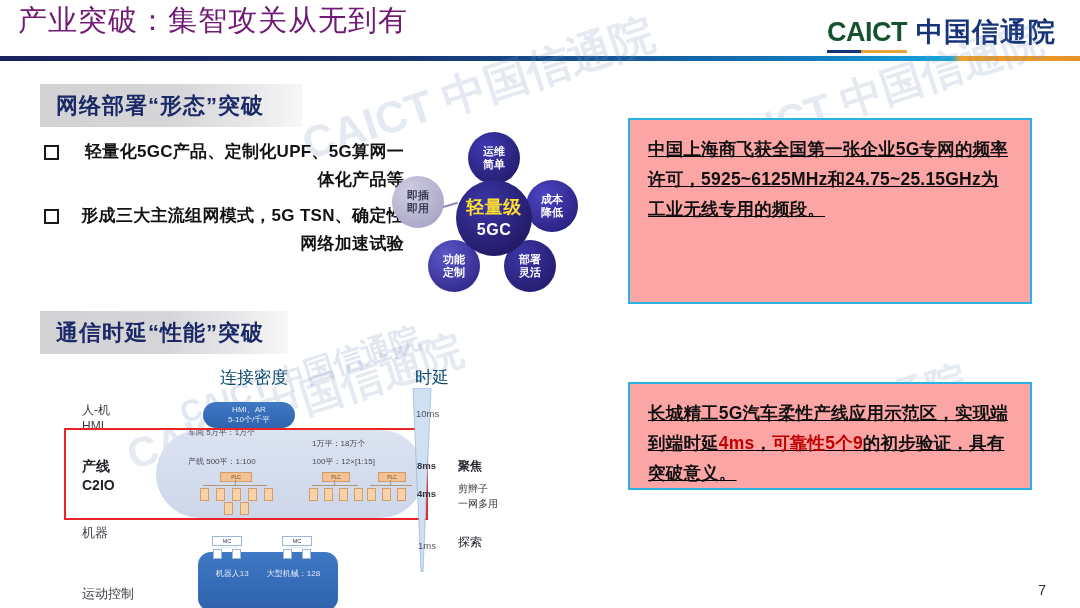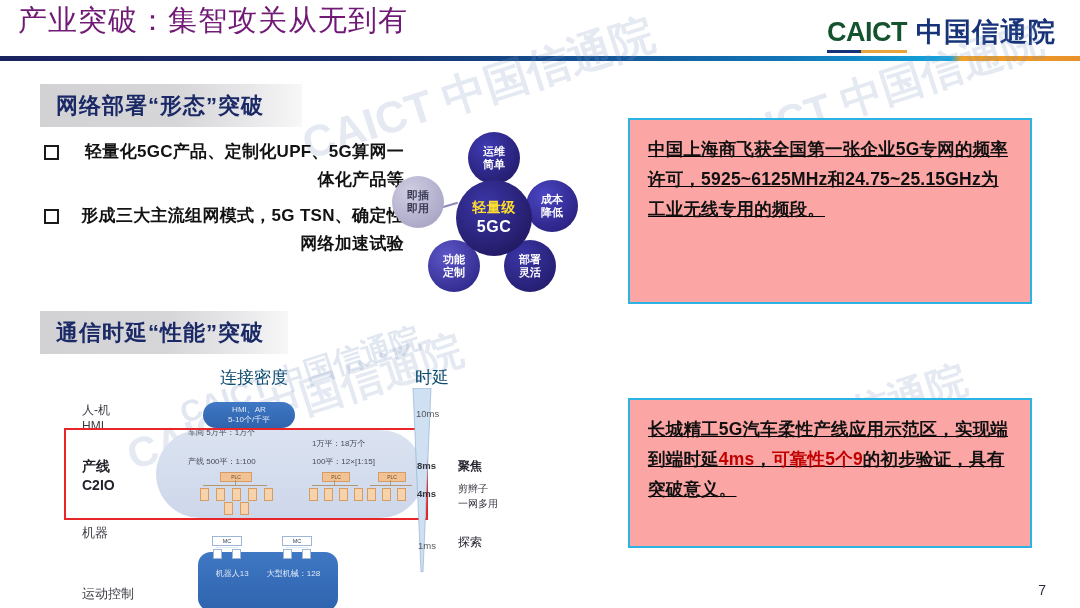--- a/index.html
+++ b/index.html
@@ -63,42 +63,42 @@
   .bub{
     position:absolute;border-radius:50%;display:flex;flex-direction:column;
     align-items:center;justify-content:center;text-align:center;
     font-weight:bold;color:#fff;line-height:1.22;
   }
   .bub-center{
     width:76px;height:76px;left:70px;top:52px;
     background:radial-gradient(circle at 38% 32%,#3b36a8,#221a63 78%);
     z-index:3;
   }
-  .bub-center .l1{color:#ffdf2e;font-size:14px;letter-spacing:0.5px;}
+  .bub-center .l1{color:#ffdf2e;font-size:18px;letter-spacing:0.5px;}
   .bub-center .l2{color:#ffffff;font-size:16px;letter-spacing:0.5px;margin-top:1px;}
   .bub-sm{width:52px;height:52px;font-size:11px;z-index:2;}
   .bub-top{left:82px;top:4px;background:radial-gradient(circle at 35% 30%,#3f3ab4,#241d6e 80%);}
   .bub-right{left:140px;top:52px;background:radial-gradient(circle at 35% 30%,#4b46c4,#2a2180 80%);}
   .bub-br{left:118px;top:112px;background:radial-gradient(circle at 35% 30%,#3b36a8,#241d6e 80%);}
   .bub-bl{left:42px;top:112px;background:radial-gradient(circle at 35% 30%,#5d57c9,#312a8c 80%);}
   .bub-left{left:6px;top:48px;background:radial-gradient(circle at 35% 30%,#cfcde2,#a9a6c6 80%);color:#3b3b55;}
   .spoke{position:absolute;background:#8e8ab8;z-index:1;}
 
   
   .callout{
     position:absolute;border:2px solid #2bb3e3;background:#fca5a5;
     box-sizing:border-box;padding:14px 18px 12px 18px;text-decoration:underline;
   }
   .callout p{
     margin:0;font-size:17.5px;font-weight:bold;color:#111;
     line-height:1.72;letter-spacing:0.2px;
   }
   .red{color:#c00000;}
   #callout-1{left:628px;top:118px;width:404px;height:186px;}
-  #callout-2{left:628px;top:398px;width:404px;height:150px;}
+  #callout-2{left:628px;top:382px;width:404px;height:108px;}
 
   
   .fig{position:absolute;left:60px;top:364px;width:520px;height:215px;}
   .fig-lbl{position:absolute;color:#3c3c46;font-weight:normal;}
   .fig-title{font-size:17px;color:#0c4a6e;font-weight:normal;}
   .pill{
     position:absolute;border-radius:13px;background:linear-gradient(to bottom,#3f78c4,#2f63ad);
     display:flex;flex-direction:column;align-items:center;justify-content:center;
     color:#dfe8f6;font-size:8px;line-height:1.3;text-align:center;
   }

